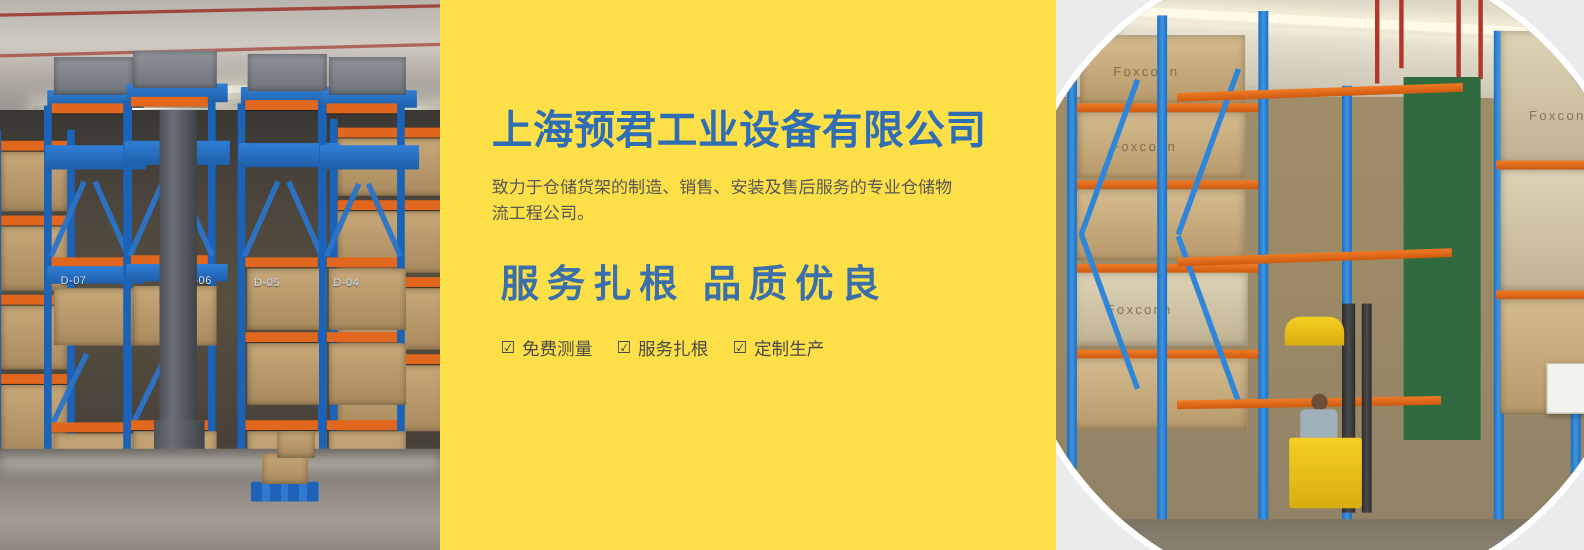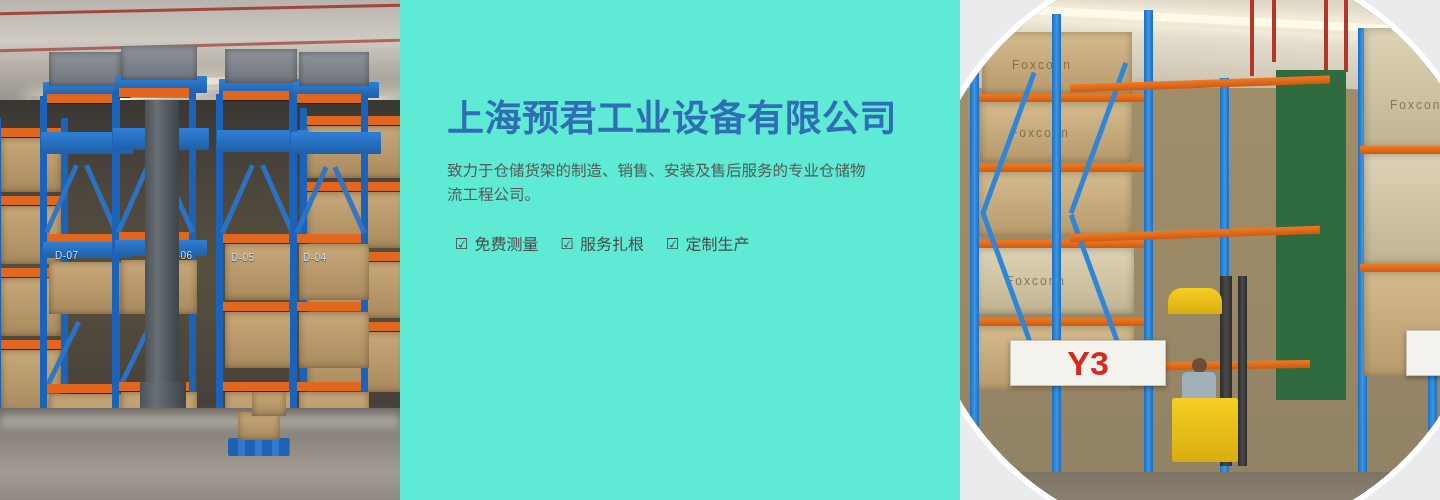--- a/index.html
+++ b/index.html
@@ -113,21 +113,21 @@
     position: absolute;
     background: repeating-linear-gradient(90deg, #1f62b5 0 10px, #2f7ad0 10px 17px);
     border-radius: 2px;
   }
 
   
   .center {
     position: absolute;
     left: 400px; top: 0;
     width: 640px; height: 500px;
-    background: #5eead4;
+    background: #fde047;
   }
   .copy {
     position: absolute;
     left: 47px;
     top: 100px;
     width: 560px;
   }
   .company-title {
     margin: 0;
     font-size: 37px;
@@ -412,20 +412,21 @@
     <div class="pl-floor"></div>
     <div class="blue-pallet" style="left:228px; top:438px; width:62px; height:18px;"></div>
     <div class="pallet-box" style="left:238px; top:412px; width:42px; height:28px;"></div>
     <div class="pallet-box" style="left:252px; top:392px; width:34px; height:24px;"></div>
   </div>
 
   <div class="center">
     <div class="copy">
       <h1 class="company-title">上海预君工业设备有限公司</h1>
       <p class="tagline">致力于仓储货架的制造、销售、安装及售后服务的专业仓储物流工程公司。</p>
+      <div class="slogan">服务扎根 品质优良</div>
       <div class="features">
         <div class="feature">
           <span class="chk">☑</span>
           <span>免费测量</span>
         </div>
         <div class="feature">
           <span class="chk">☑</span>
           <span>服务扎根</span>
         </div>
         <div class="feature">
@@ -490,20 +491,19 @@
       <div class="r-beam" style="left:150px; top:272px; width:250px; transform: rotate(-2deg);"></div>
       <div class="r-beam" style="left:150px; top:404px; width:240px; transform: rotate(-1deg);"></div>
 
       <div class="forklift-mast" style="left:300px; top:318px; width:12px; height:190px;"></div>
       <div class="forklift-mast" style="left:318px; top:318px; width:9px; height:190px;"></div>
       <div class="operator-head" style="left:272px; top:400px;"></div>
       <div class="operator" style="left:262px; top:414px; width:34px; height:46px;"></div>
       <div class="forklift-body" style="left:252px; top:440px; width:66px; height:64px;"></div>
       <div class="forklift-body" style="left:248px; top:330px; width:54px; height:26px; border-radius:14px 14px 0 0;"></div>
 
-      <div class="sign bay" style="left:90px; top:382px; width:134px;">Y3</div>
       <div class="sign bay" style="left:486px; top:372px; width:110px;">Y3</div>
 
       <div class="pr-floor"></div>
     </div>
   </div>
 
 </div>
 
 </body></html>

